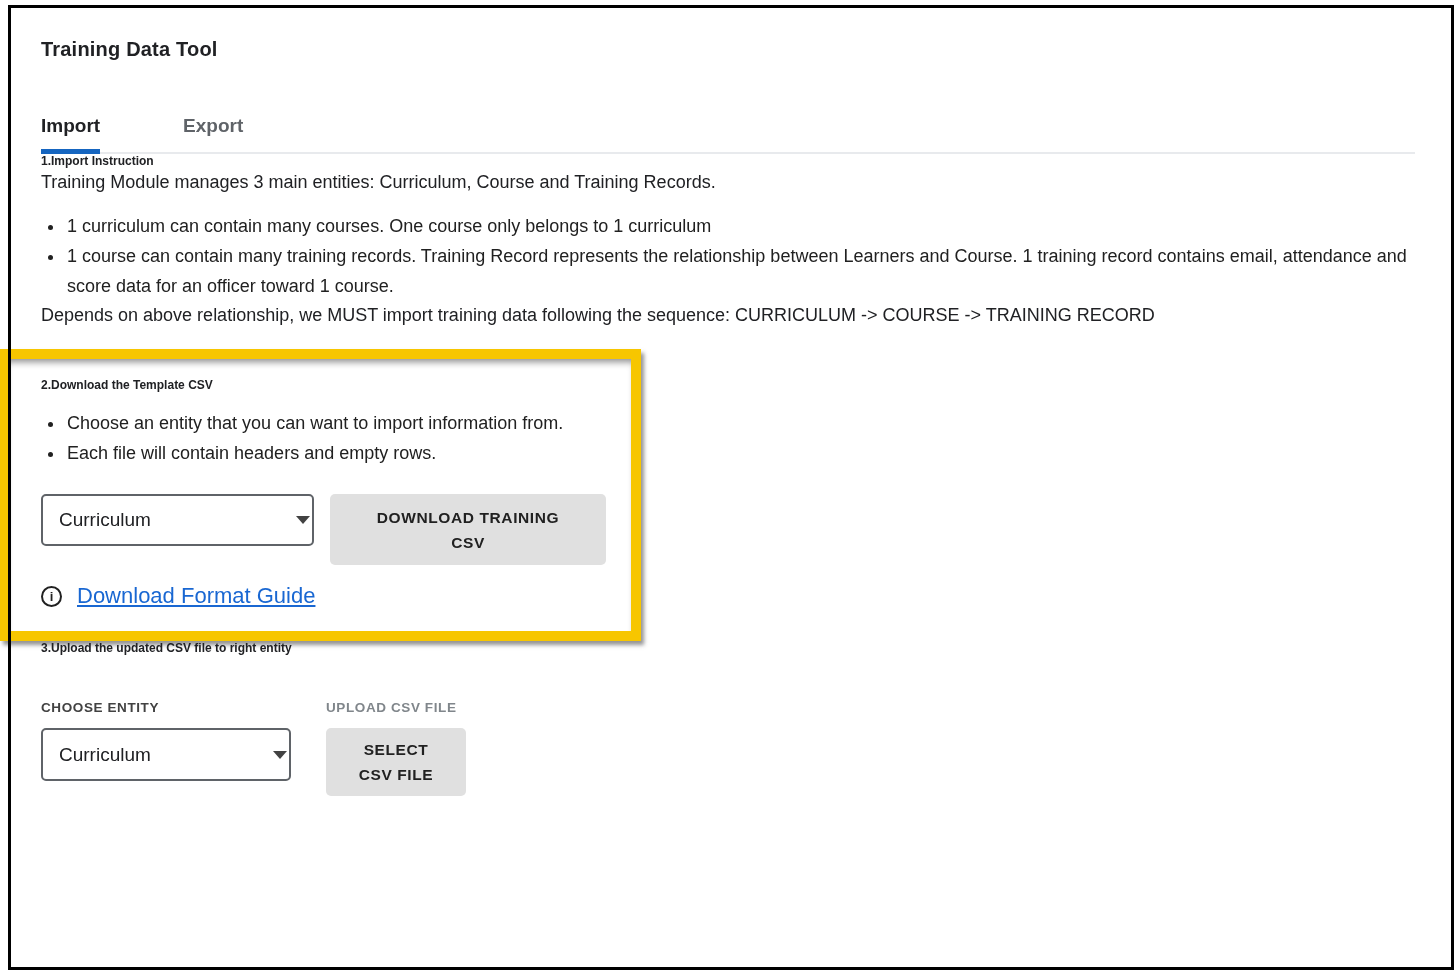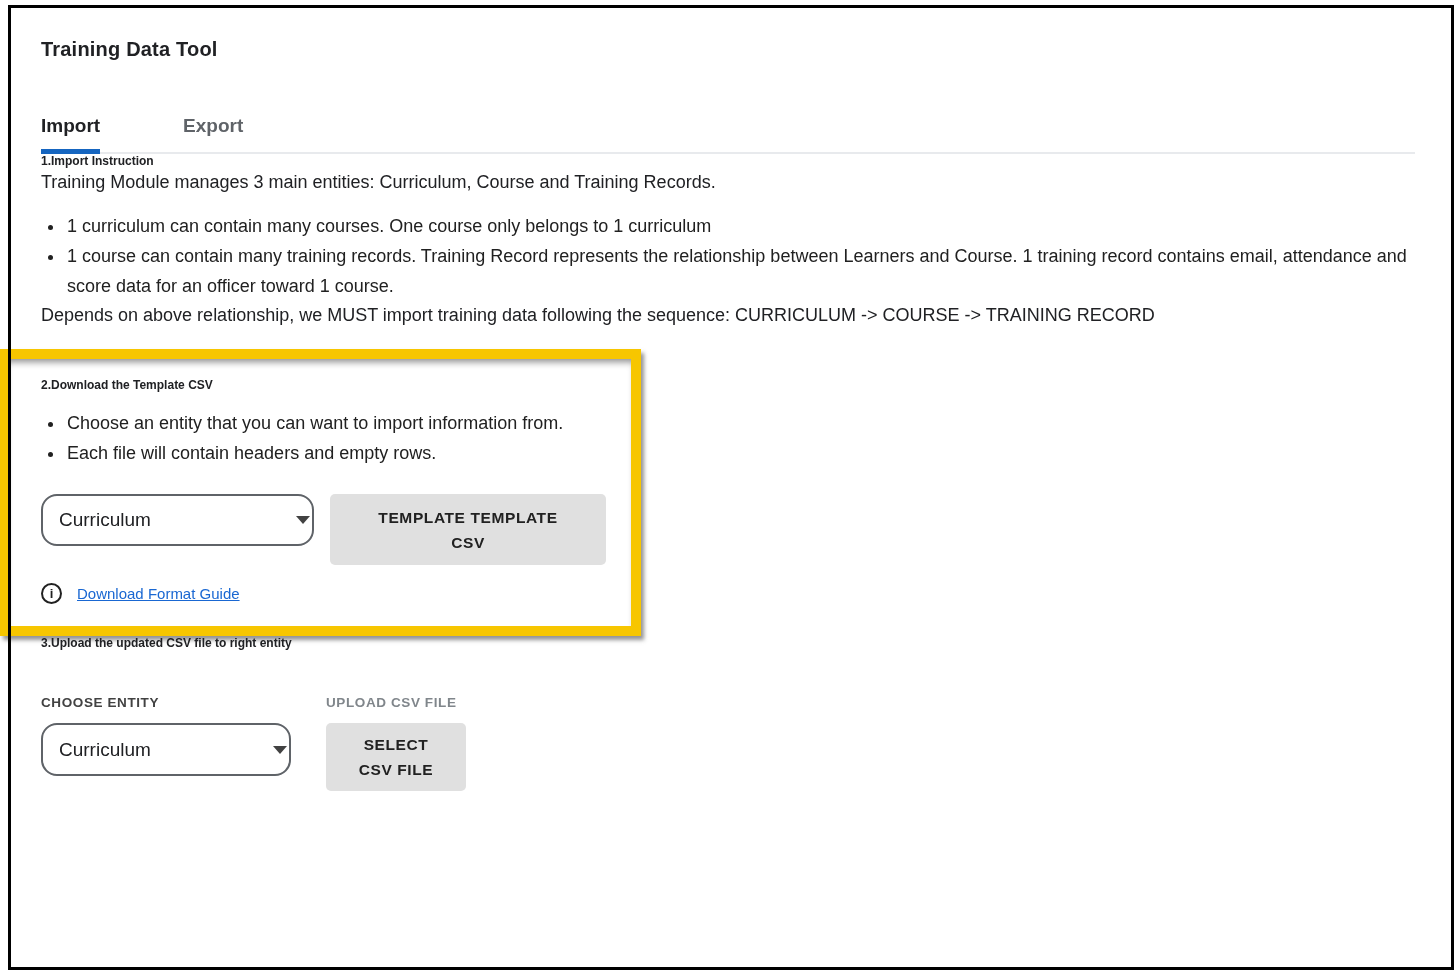--- a/index.html
+++ b/index.html
@@ -96,21 +96,21 @@
   .highlight-inner ul.bullet-list { margin-top: 16px; }
   .controls-row {
     margin-top: 26px;
     display: flex;
     align-items: flex-start;
   }
   .select-box {
     width: 273px;
     height: 52px;
     border: 2px solid #5f6368;
-    border-radius: 16px;
+    border-radius: 5px;
     background: #ffffff;
     display: flex;
     align-items: center;
     justify-content: space-between;
     padding: 0 2px 0 16px;
     cursor: pointer;
   }
   .select-box .select-value {
     font-size: 19px;
     color: #202124;
@@ -153,21 +153,21 @@
     display: inline-flex;
     align-items: center;
     justify-content: center;
     font-size: 13px;
     font-weight: bold;
     color: #212121;
     flex: 0 0 auto;
   }
   a.format-link {
     margin-left: 15px;
-    font-size: 15px;
+    font-size: 22px;
     color: #1967d2;
     text-decoration: underline;
     cursor: pointer;
   }
   .sec3-heading { margin-top: 14px; font-size: 20.5px; }
   .upload-row {
     margin-top: 45px;
     display: flex;
   }
   .upload-col1 { width: 285px; }
@@ -221,21 +221,21 @@
       <ul class="bullet-list">
         <li>Choose an entity that you can want to import information from.</li>
         <li>Each file will contain headers and empty rows.</li>
       </ul>
 
       <div class="controls-row">
         <div class="select-box">
           <span class="select-value">Curriculum</span>
           <span class="caret"></span>
         </div>
-        <button class="gray-button download-btn">TEMPLATE TEMPLATE CSV</button>
+        <button class="gray-button download-btn">DOWNLOAD TRAINING CSV</button>
       </div>
 
       <div class="info-row">
         <span class="info-icon">i</span>
         <a class="format-link">Download Format Guide</a>
       </div>
     </div>
   </div>
 
   <div>

